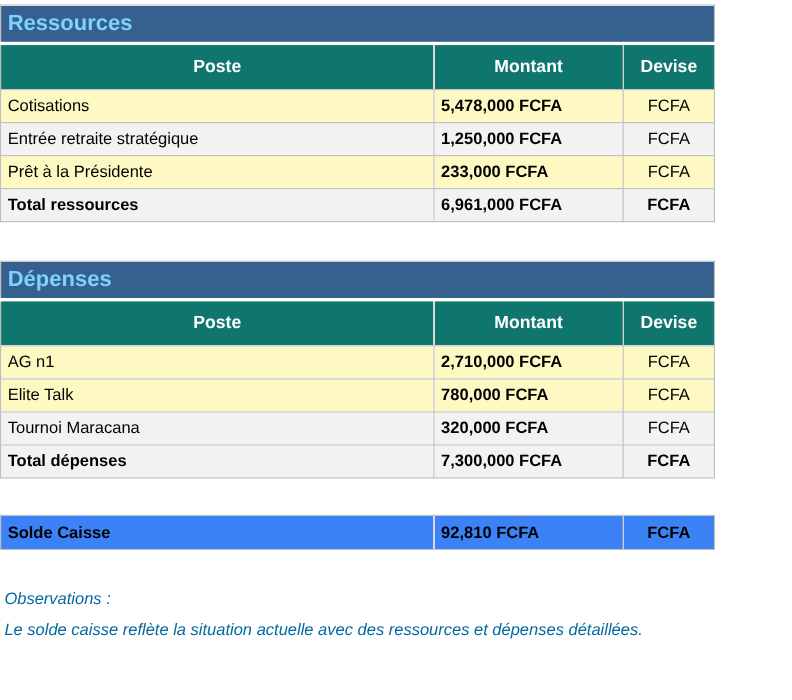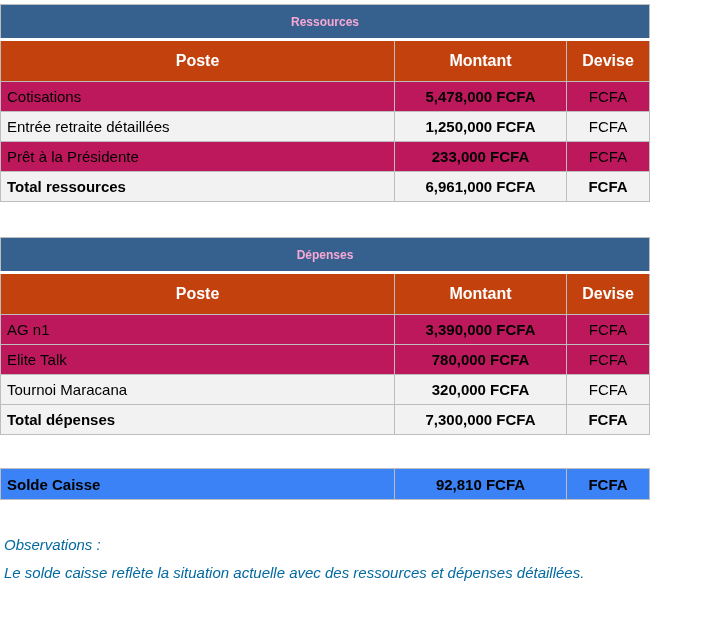--- a/index.html
+++ b/index.html
@@ -24,40 +24,40 @@
     font-size: 15px;
   }
   table.tbl td {
     border: 1px solid #bdbdbd;
     padding: 0 6px;
     overflow: hidden;
     white-space: nowrap;
   }
   tr.banner td {
     background: #36618F;
-    color: #f9a8d4;
+    color: #7dd3fc;
     font-weight: bold;
-    font-size: 12px;
-    text-align: center;
+    font-size: 20px;
+    text-align: left;
     height: 33px;
     border-bottom: 3px solid #ffffff;
   }
   tr.head td {
-    background: #c2410c;
+    background: #0f766e;
     color: #ffffff;
     font-weight: bold;
     font-size: 16px;
     text-align: center;
     height: 40px;
   }
-  tr.row td { height: 29px; background: #be185d; }
+  tr.row td { height: 29px; background: #fef9c3; }
   tr.alt td { background: #f2f2f2; }
   tr.total td { font-weight: bold; background: #f2f2f2; }
   td.poste   { text-align: left; }
-  td.montant { text-align: center; font-weight: bold; }
+  td.montant { text-align: left; font-weight: bold; }
   td.devise  { text-align: center; }
   table.solde { margin-top: 33px; }
   table.solde td { font-weight: bold; height: 30px; background: #3b82f6; }
   .gap2 { height: 35px; }
   .obs {
     margin-top: 36px;
     font-style: italic;
     color: #0369a1;
     font-size: 15px;
     padding-left: 4px;
@@ -83,21 +83,21 @@
         <td>Poste</td>
         <td>Montant</td>
         <td>Devise</td>
       </tr>
       <tr class="row">
         <td class="poste">Cotisations</td>
         <td class="montant">5,478,000 FCFA</td>
         <td class="devise">FCFA</td>
       </tr>
       <tr class="row alt">
-        <td class="poste">Entrée retraite détaillées</td>
+        <td class="poste">Entrée retraite stratégique</td>
         <td class="montant">1,250,000 FCFA</td>
         <td class="devise">FCFA</td>
       </tr>
       <tr class="row">
         <td class="poste">Prêt à la Présidente</td>
         <td class="montant">233,000 FCFA</td>
         <td class="devise">FCFA</td>
       </tr>
       <tr class="row total">
         <td class="poste">Total ressources</td>
@@ -119,21 +119,21 @@
       <tr class="banner">
         <td colspan="3">Dépenses</td>
       </tr>
       <tr class="head">
         <td>Poste</td>
         <td>Montant</td>
         <td>Devise</td>
       </tr>
       <tr class="row">
         <td class="poste">AG n1</td>
-        <td class="montant">3,390,000 FCFA</td>
+        <td class="montant">2,710,000 FCFA</td>
         <td class="devise">FCFA</td>
       </tr>
       <tr class="row">
         <td class="poste">Elite Talk</td>
         <td class="montant">780,000 FCFA</td>
         <td class="devise">FCFA</td>
       </tr>
       <tr class="row alt">
         <td class="poste">Tournoi Maracana</td>
         <td class="montant">320,000 FCFA</td>

